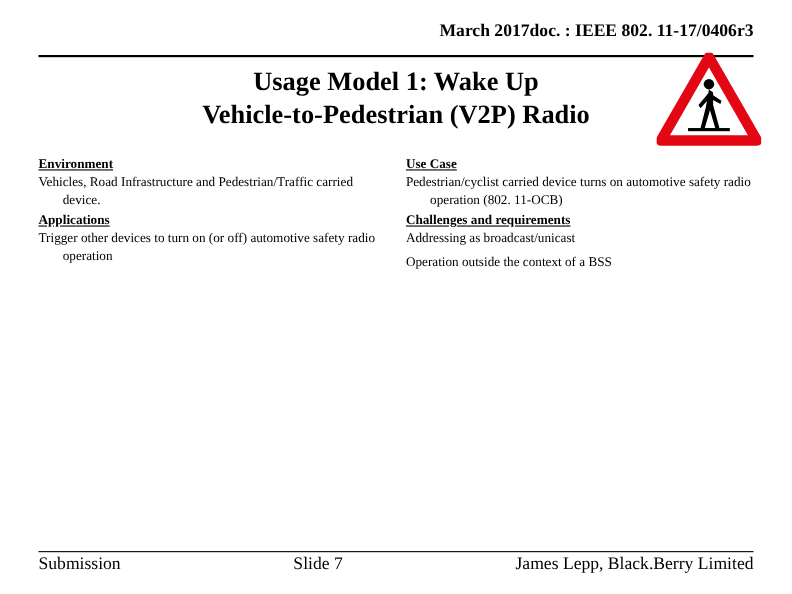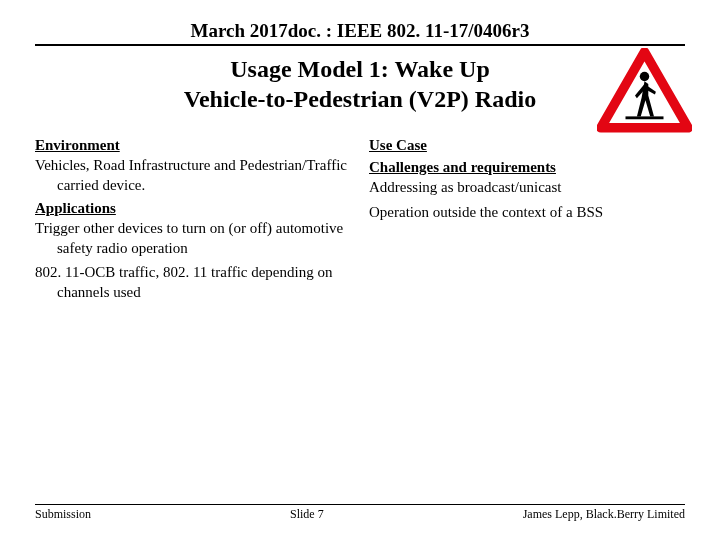--- a/index.html
+++ b/index.html
@@ -7,45 +7,45 @@
     width: 720px;
     height: 540px;
     background: #fff;
     font-family: "Times New Roman", Times, serif;
     color: #000;
     position: relative;
     padding: 20px 35px 18px 35px;
   }
   .header-row {
     display: flex;
-    justify-content: center;
-    font-size: 19px;
+    justify-content: flex-end;
+    font-size: 16px;
     font-weight: bold;
     border-bottom: 2px solid #000;
-    padding-bottom: 2px;
+    padding-bottom: 12px;
     margin-bottom: 8px;
   }
   .title {
     text-align: center;
     font-size: 24px;
     font-weight: bold;
     line-height: 1.25;
     margin: 6px 0 16px 0;
   }
   .sign {
     position: absolute;
     top: 48px;
     right: 28px;
     width: 95px;
     height: 95px;
   }
   .columns {
     display: flex;
     gap: 10px;
-    font-size: 15px;
+    font-size: 12px;
     line-height: 1.32;
     margin-top: 20px;
   }
   .col {
     flex: 1;
   }
   .col-left { padding-right: 4px; }
   .col-right { padding-left: 4px; }
   .sect-head {
     font-weight: bold;
@@ -60,21 +60,21 @@
     text-indent: -22px;
   }
   .para { margin-bottom: 6px; }
   .footer-row {
     position: absolute;
     left: 35px;
     right: 35px;
     bottom: 18px;
     display: flex;
     justify-content: space-between;
-    font-size: 12px;
+    font-size: 16px;
     border-top: 1.5px solid #000;
     padding-top: 2px;
   }
 </style>
 </head>
 <body>
 
 <div class="header-row">
   <span>March 2017</span>
   <span>doc. : IEEE 802. 11-17/0406r3</span>
@@ -97,24 +97,24 @@
     </g>
   </svg>
 </div>
 
 <div class="columns">
   <div class="col col-left">
     <div class="sect-head">Environment</div>
     <div class="body-text indent">Vehicles, Road Infrastructure and Pedestrian/Traffic carried device.</div>
     <div class="sect-head">Applications</div>
     <div class="body-text indent">Trigger other devices to turn on (or off) automotive safety radio operation</div>
-    <div class="body-text indent">802. 11-OCB traffic, 802. 11 traffic depending on channels used</div>
   </div>
   <div class="col col-right">
     <div class="sect-head">Use Case</div>
+    <div class="body-text indent">Pedestrian/cyclist carried device turns on automotive safety radio operation (802. 11-OCB)</div>
     <div class="sect-head">Challenges and requirements</div>
     <div class="para">Addressing as broadcast/unicast</div>
     <div class="para">Operation outside the context of a BSS</div>
   </div>
 </div>
 
 <div class="footer-row">
   <span>Submission</span>
   <span>Slide 7</span>
   <span>James Lepp, Black.Berry Limited</span>

